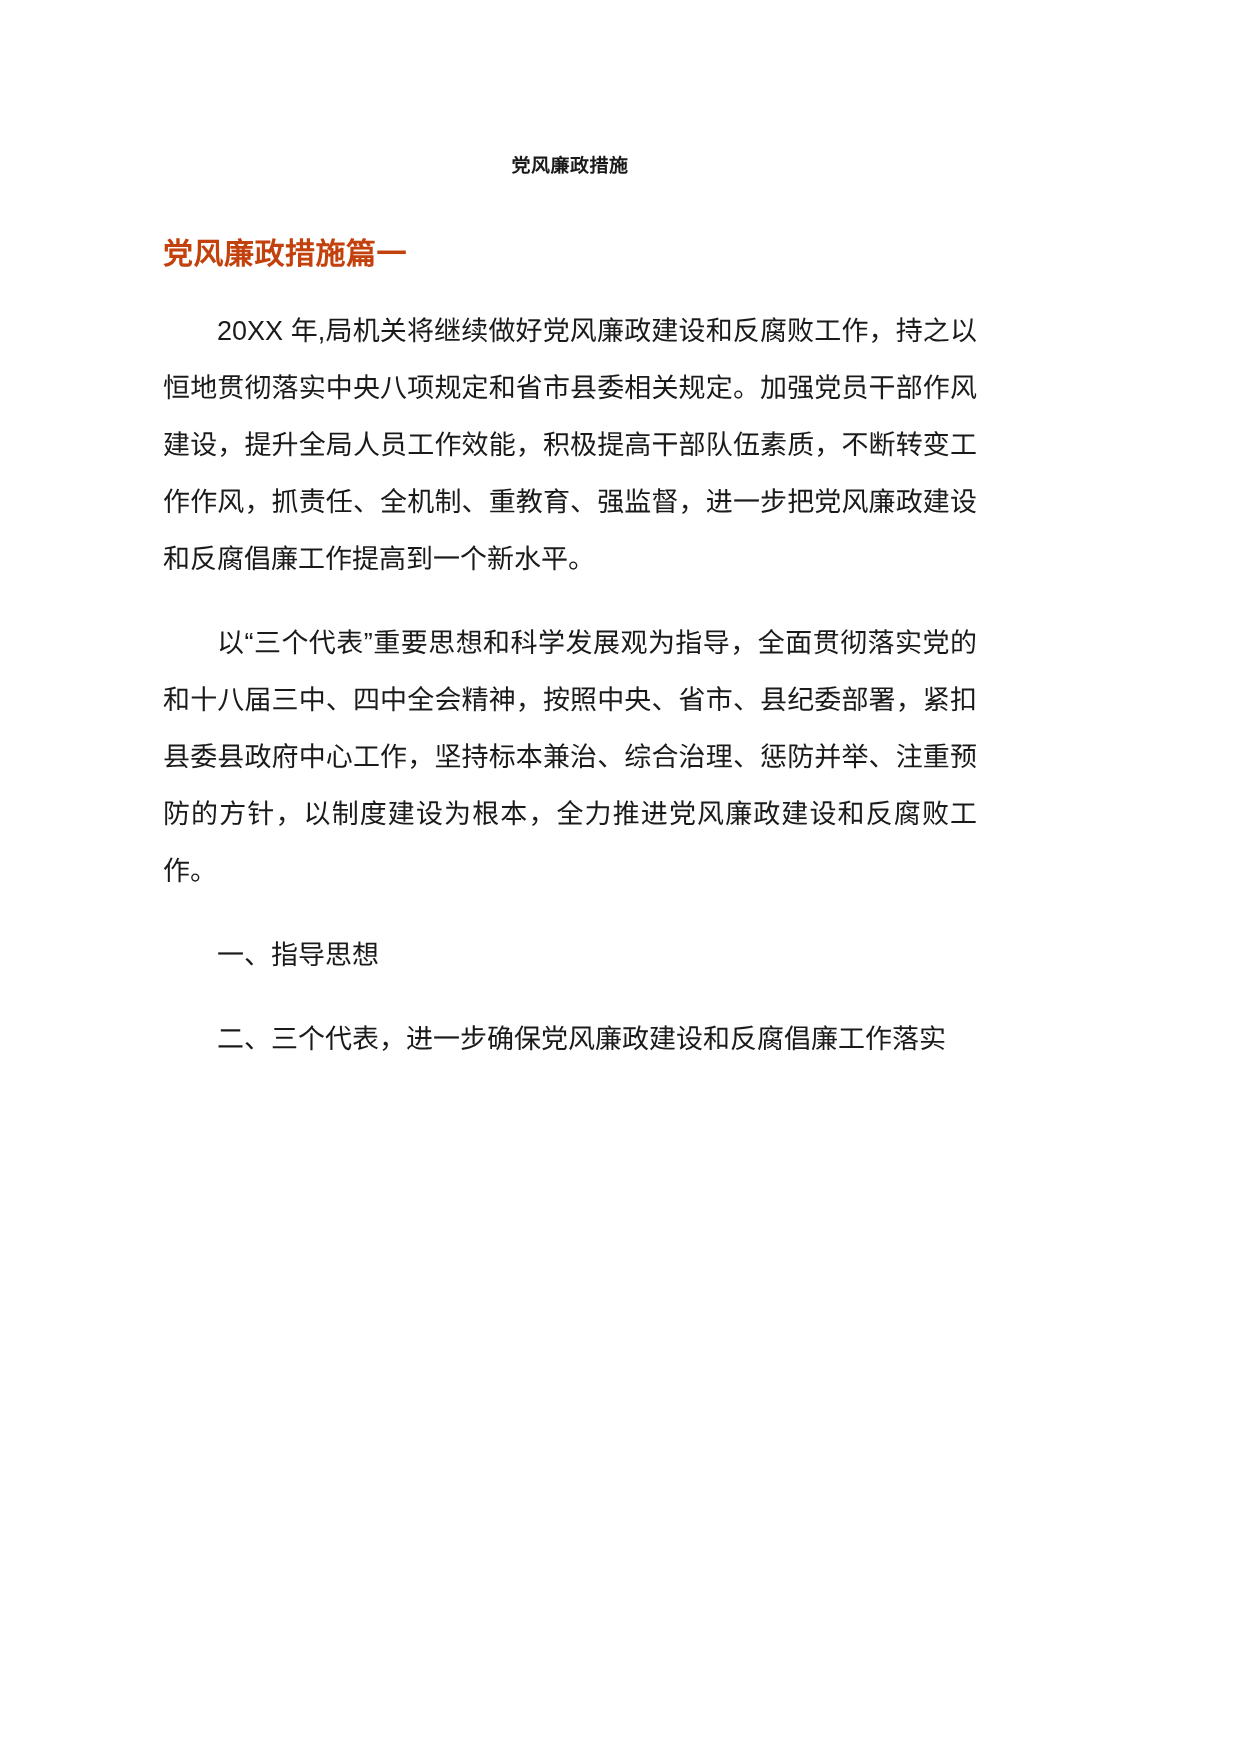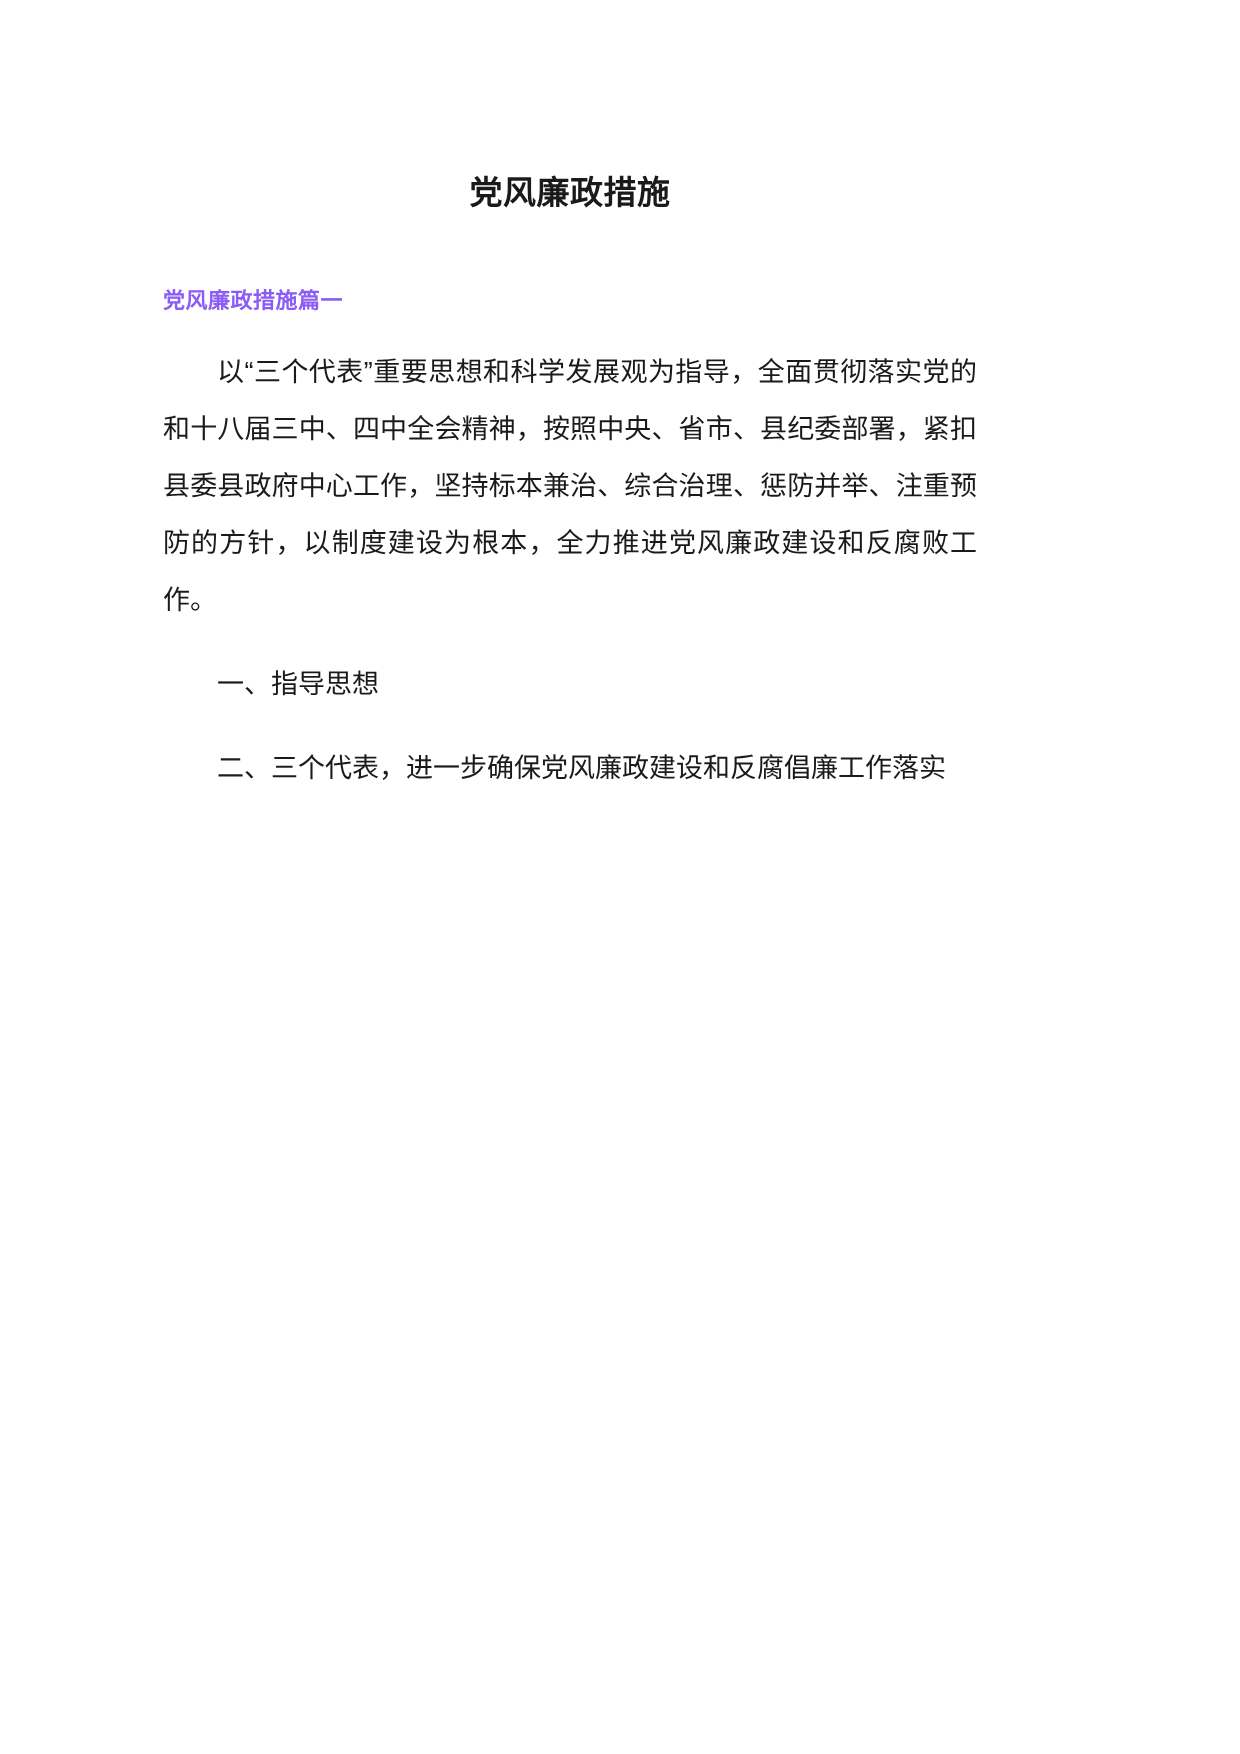--- a/index.html
+++ b/index.html
@@ -23,37 +23,37 @@
     box-sizing: border-box;
   }
   .content {
     position: absolute;
     left: 163px;
     top: 0;
     width: 814px;
   }
   .doc-title {
     text-align: center;
-    font-size: 33px;
+    font-size: 19px;
     font-weight: bold;
     line-height: 1.5;
     letter-spacing: 0.5px;
-    margin: 16px;
+    margin: 0;
     padding-top: 152px;
     color: #1a1a1a;
   }
   .section-heading {
     text-align: left;
-    font-size: 22px;
+    font-size: 30px;
     font-weight: bold;
     line-height: 1.5;
     letter-spacing: 0.5px;
     margin: 0;
     padding-top: 50px;
-    color: #8b5cf6;
+    color: #c2410c;
   }
   .para {
     font-size: 27px;
     line-height: 57px;
     margin: 0;
     padding-top: 27px;
     text-align: justify;
     text-justify: inter-ideograph;
     color: #1a1a1a;
     letter-spacing: 0px;
@@ -65,20 +65,21 @@
 </head>
 <body>
 
 <div class="page">
   <div class="content">
 
     <h1 class="doc-title">党风廉政措施</h1>
 
     <h2 class="section-heading">党风廉政措施篇一</h2>
 
+    <p class="para indent">20XX 年,局机关将继续做好党风廉政建设和反腐败工作，持之以恒地贯彻落实中央八项规定和省市县委相关规定。加强党员干部作风建设，提升全局人员工作效能，积极提高干部队伍素质，不断转变工作作风，抓责任、全机制、重教育、强监督，进一步把党风廉政建设和反腐倡廉工作提高到一个新水平。</p>
 
     <p class="para indent">以“三个代表”重要思想和科学发展观为指导，全面贯彻落实党的和十八届三中、四中全会精神，按照中央、省市、县纪委部署，紧扣县委县政府中心工作，坚持标本兼治、综合治理、惩防并举、注重预防的方针，以制度建设为根本，全力推进党风廉政建设和反腐败工作。</p>
 
     <p class="para indent">一、指导思想</p>
 
     <p class="para indent">二、三个代表，进一步确保党风廉政建设和反腐倡廉工作落实</p>
 
 
   </div>
 </div>

